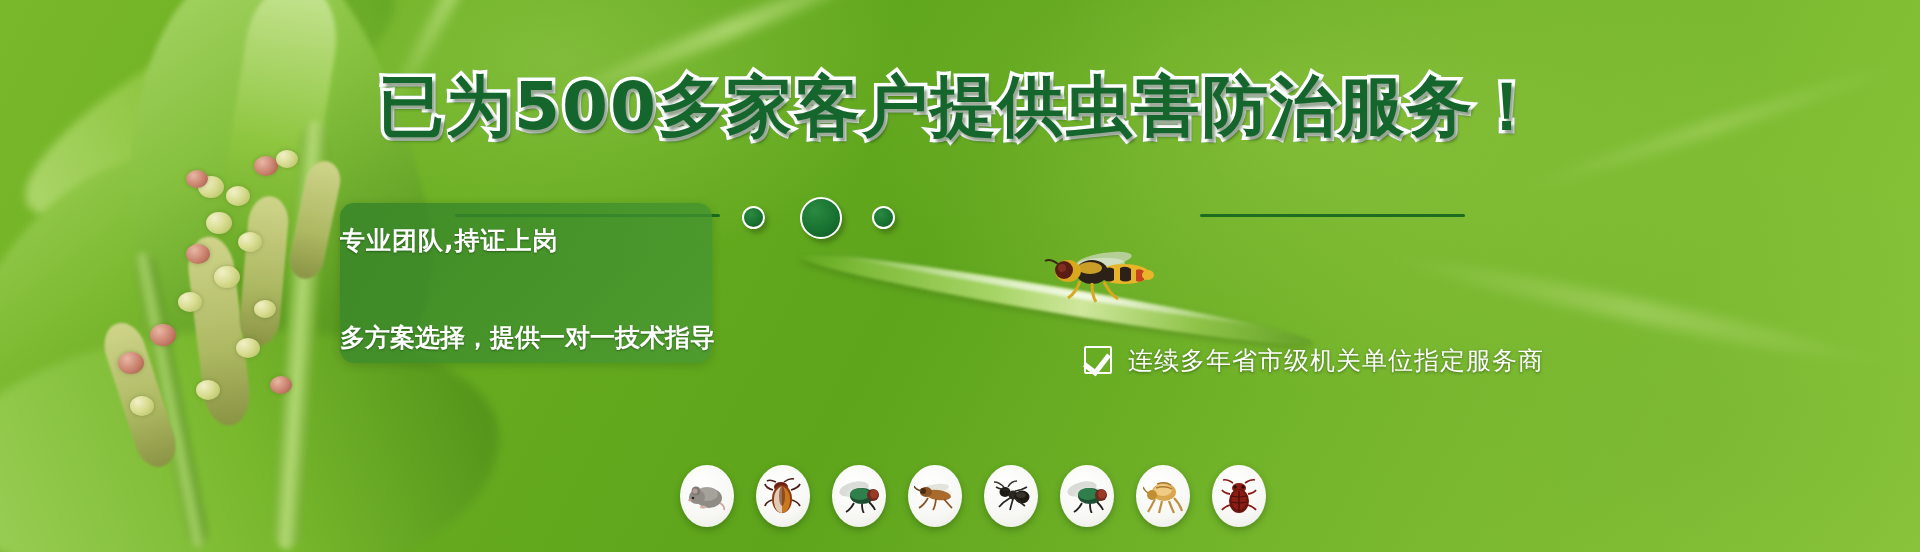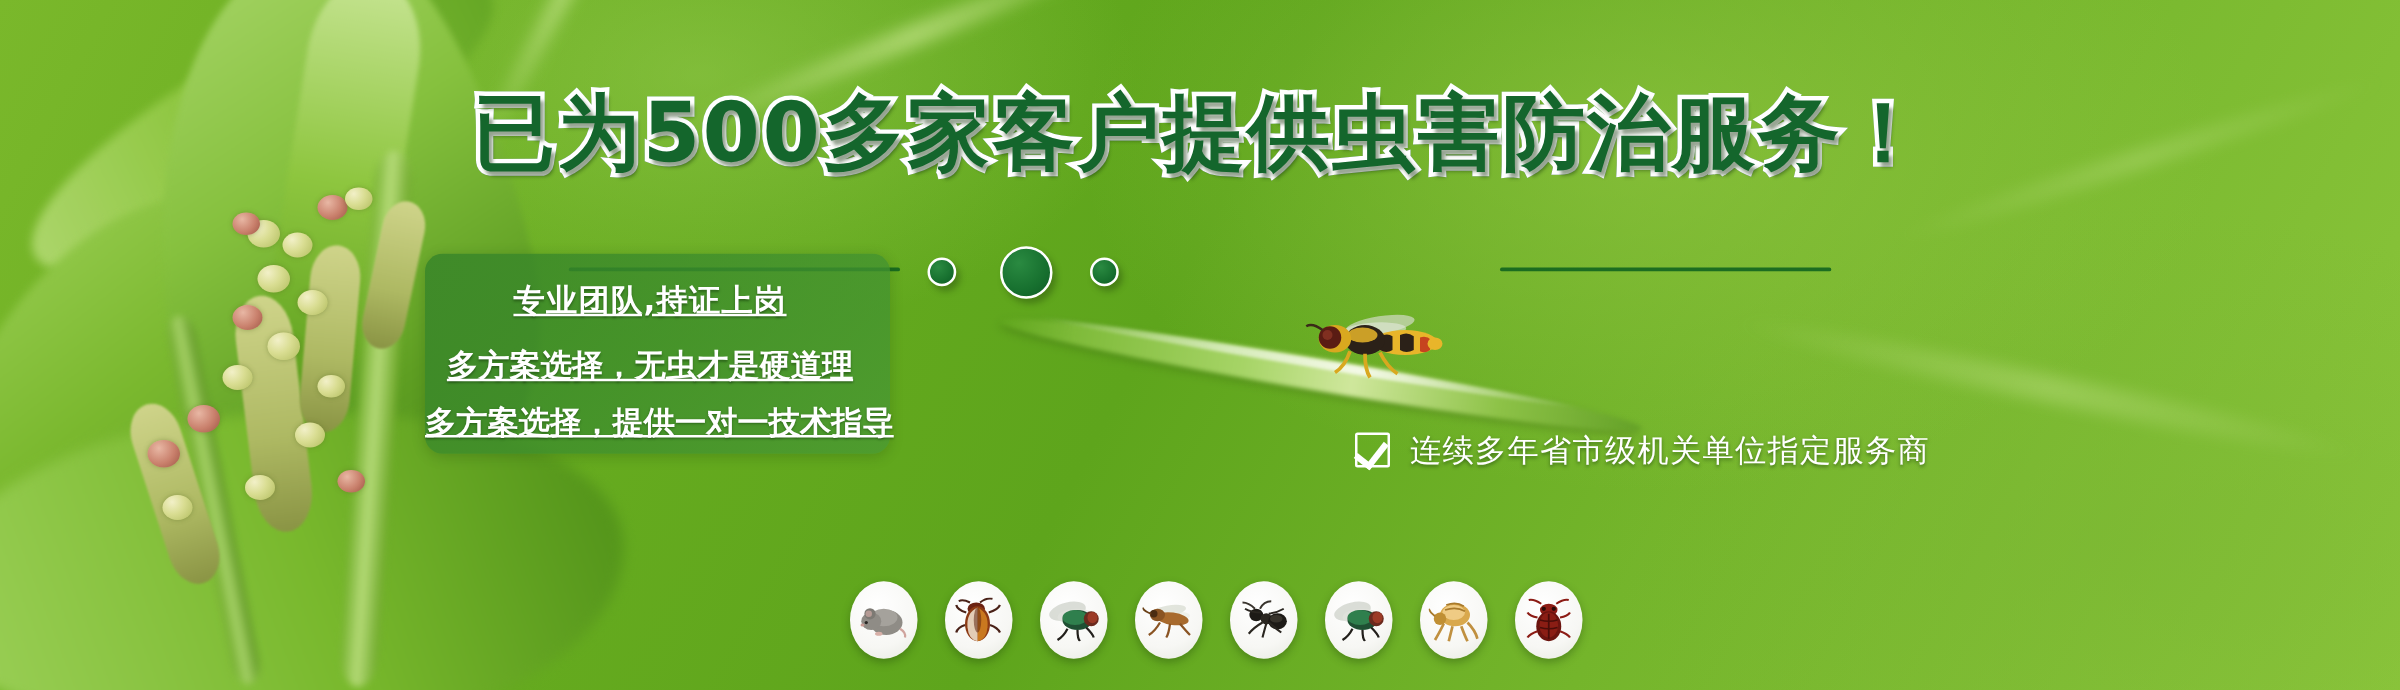--- a/index.html
+++ b/index.html
@@ -120,25 +120,24 @@
   .dot.big{width:38px;height:38px;top:-1px;}
 
   
   .panel{
     position:absolute;left:340px;top:203px;width:372px;height:160px;
     background:linear-gradient(135deg,rgba(52,130,40,.80) 0%,rgba(60,140,44,.78) 45%,rgba(72,152,52,.74) 100%);
     border-radius:14px;
     box-shadow:0 2px 10px rgba(25,60,10,.22);
   }
   .panel-line{
-    position:absolute;left:0;right:12px;text-align:center;color:#ffffff;
+    position:absolute;left:0;right:12px;color:#ffffff;
     font-weight:700;white-space:nowrap;
     text-shadow:0 1px 2px rgba(10,40,5,.45);
     font-family:"DejaVu Sans","Liberation Sans",sans-serif;
-    text-decoration:underline;
   }
   .panel-line.l1{top:21px;font-size:25px;letter-spacing:1px;}
   .panel-line.l2{top:73px;font-size:25px;letter-spacing:0px;}
   .panel-line.l3{top:118px;font-size:25px;letter-spacing:0px;}
 
   
   .checklist{position:absolute;left:1060px;top:336px;}
   .check-row{display:flex;align-items:center;height:48px;margin-left:24px;}
   .check-box{
     width:24px;height:24px;border:2.5px solid #ffffff;border-radius:2px;
@@ -252,21 +251,20 @@
   <div class="divider">
     <div class="div-line l"></div>
     <div class="div-line r"></div>
     <div class="dot small" style="left:742px;"></div>
     <div class="dot big" style="left:800px;"></div>
     <div class="dot small" style="left:872px;"></div>
   </div>
 
   <div class="panel">
     <div class="panel-line l1">专业团队,持证上岗</div>
-    <div class="panel-line l2">多方案选择，无虫才是硬道理</div>
     <div class="panel-line l3">多方案选择，提供一对一技术指导</div>
   </div>
 
   <div class="checklist">
     <div class="check-row">
       <span class="check-box"></span>
       <span class="check-text">连续多年省市级机关单位指定服务商</span>
     </div>
   </div>
 

